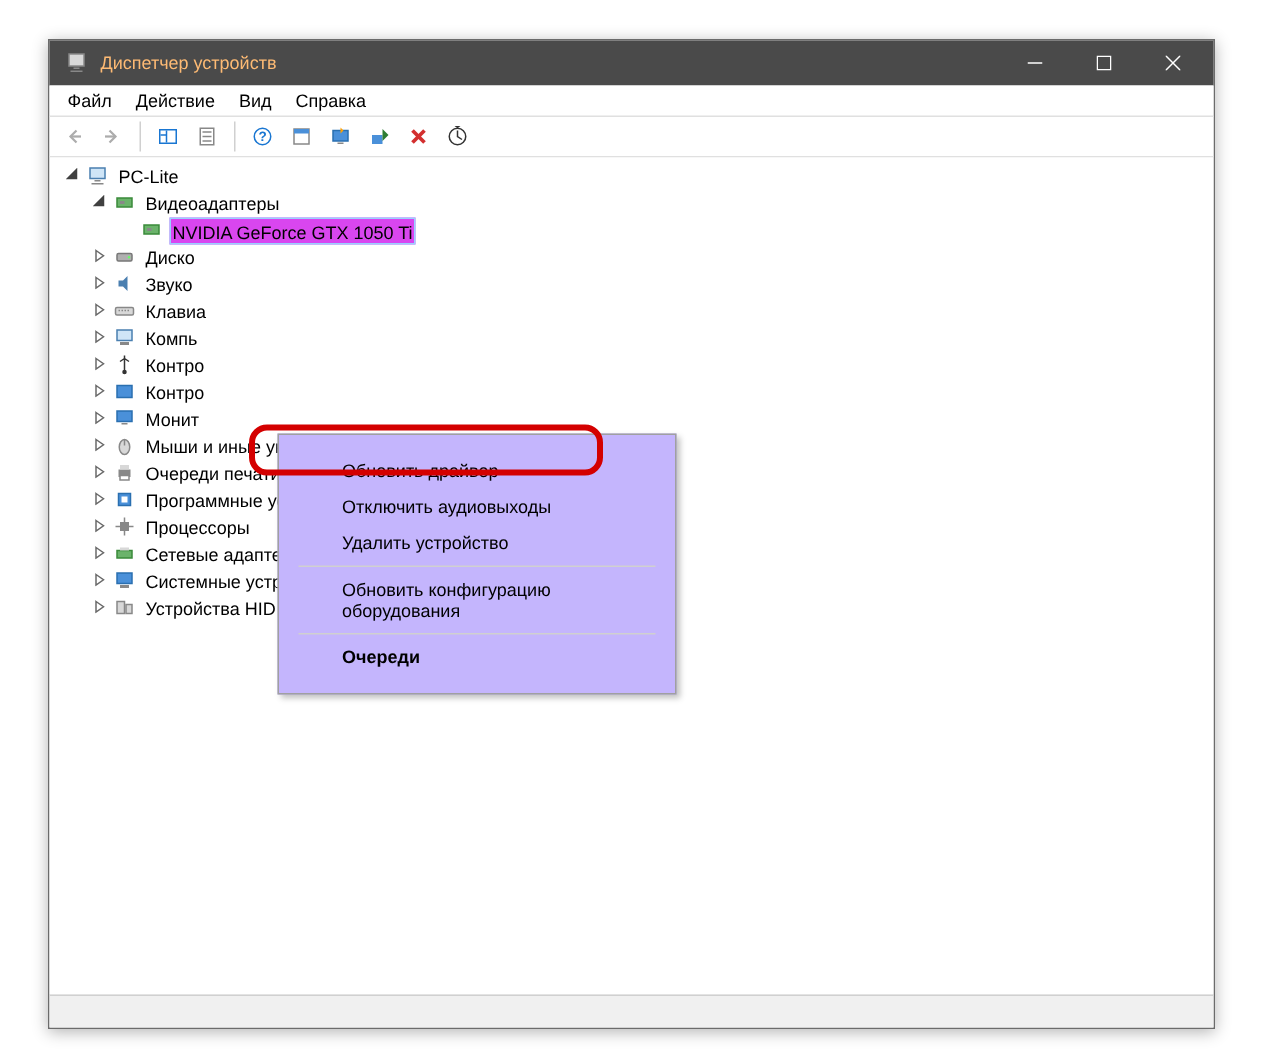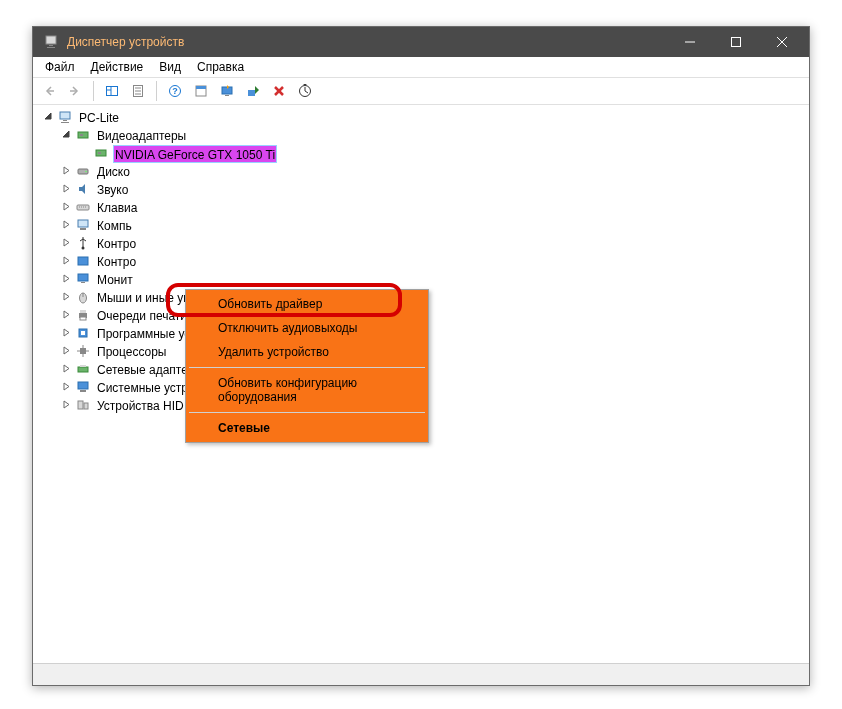--- a/index.html
+++ b/index.html
@@ -25,21 +25,21 @@
   .node { display: flex; height: 18px; white-space: nowrap; }
   .twist { width: 14px; height: 14px; display: flex; align-items: center; justify-content: center; cursor: pointer; margin-right: 2px; flex-shrink:0;}
   .twist.blank { cursor: default; }
   .twist svg { stroke: #6a6a6a; fill: none; }
   .twist.open svg { stroke: #404040; fill: #404040; }
   .nicon { width: 16px; height: 16px; margin-right: 4px; display:flex;align-items:center;justify-content:center; flex-shrink:0;}
   .nlabel { padding: 0 2px; }
   .nlabel.selected { background: #d946ef; border: 1px solid #99d1ff; padding: 0 1px; }
   .children { padding-left: 18px; }
   
-  .ctxmenu { position: absolute; left: 152px; top: 184px; width: 244px; background: #f97316; border: 1px solid #a0a0a0; box-shadow: 2px 2px 4px rgba(0,0,0,.25); font-size: 12px; padding: 2px; }
+  .ctxmenu { position: absolute; left: 152px; top: 184px; width: 266px; background: #c4b5fd; border: 1px solid #a0a0a0; box-shadow: 2px 2px 4px rgba(0,0,0,.25); font-size: 12px; padding: 12px; }
   .ctxitem { padding: 5px 20px 5px 30px; cursor: pointer; }
   .ctxitem.bold { font-weight: bold; }
   .ctxsep { height: 1px; background: #d0d0d0; margin: 3px 1px; }
   .highlight { position: absolute; border: 4px solid #d40000; border-radius: 12px; pointer-events: none; }
   .hl-ctx { left: 133px; top: 178px; width: 236px; height: 34px; }
   
   .statusbar { position: absolute; bottom: 0; left: 0; right: 0; height: 22px; border-top: 1px solid #d0d0d0; background: #f0f0f0; }
 </style>
 </head>
 <body>
@@ -395,20 +395,20 @@
       </div>
     </div>
 
     <div class="ctxmenu">
       <div class="ctxitem">Обновить драйвер</div>
       <div class="ctxitem">Отключить аудиовыходы</div>
       <div class="ctxitem">Удалить устройство</div>
       <div class="ctxsep"></div>
       <div class="ctxitem">Обновить конфигурацию оборудования</div>
       <div class="ctxsep"></div>
-      <div class="ctxitem bold">Сетевые</div>
+      <div class="ctxitem bold">Очереди</div>
     </div>
 
     <div class="highlight hl-ctx"></div>
   </div>
 
   <div class="statusbar"></div>
 </div>
 
 </body></html>

